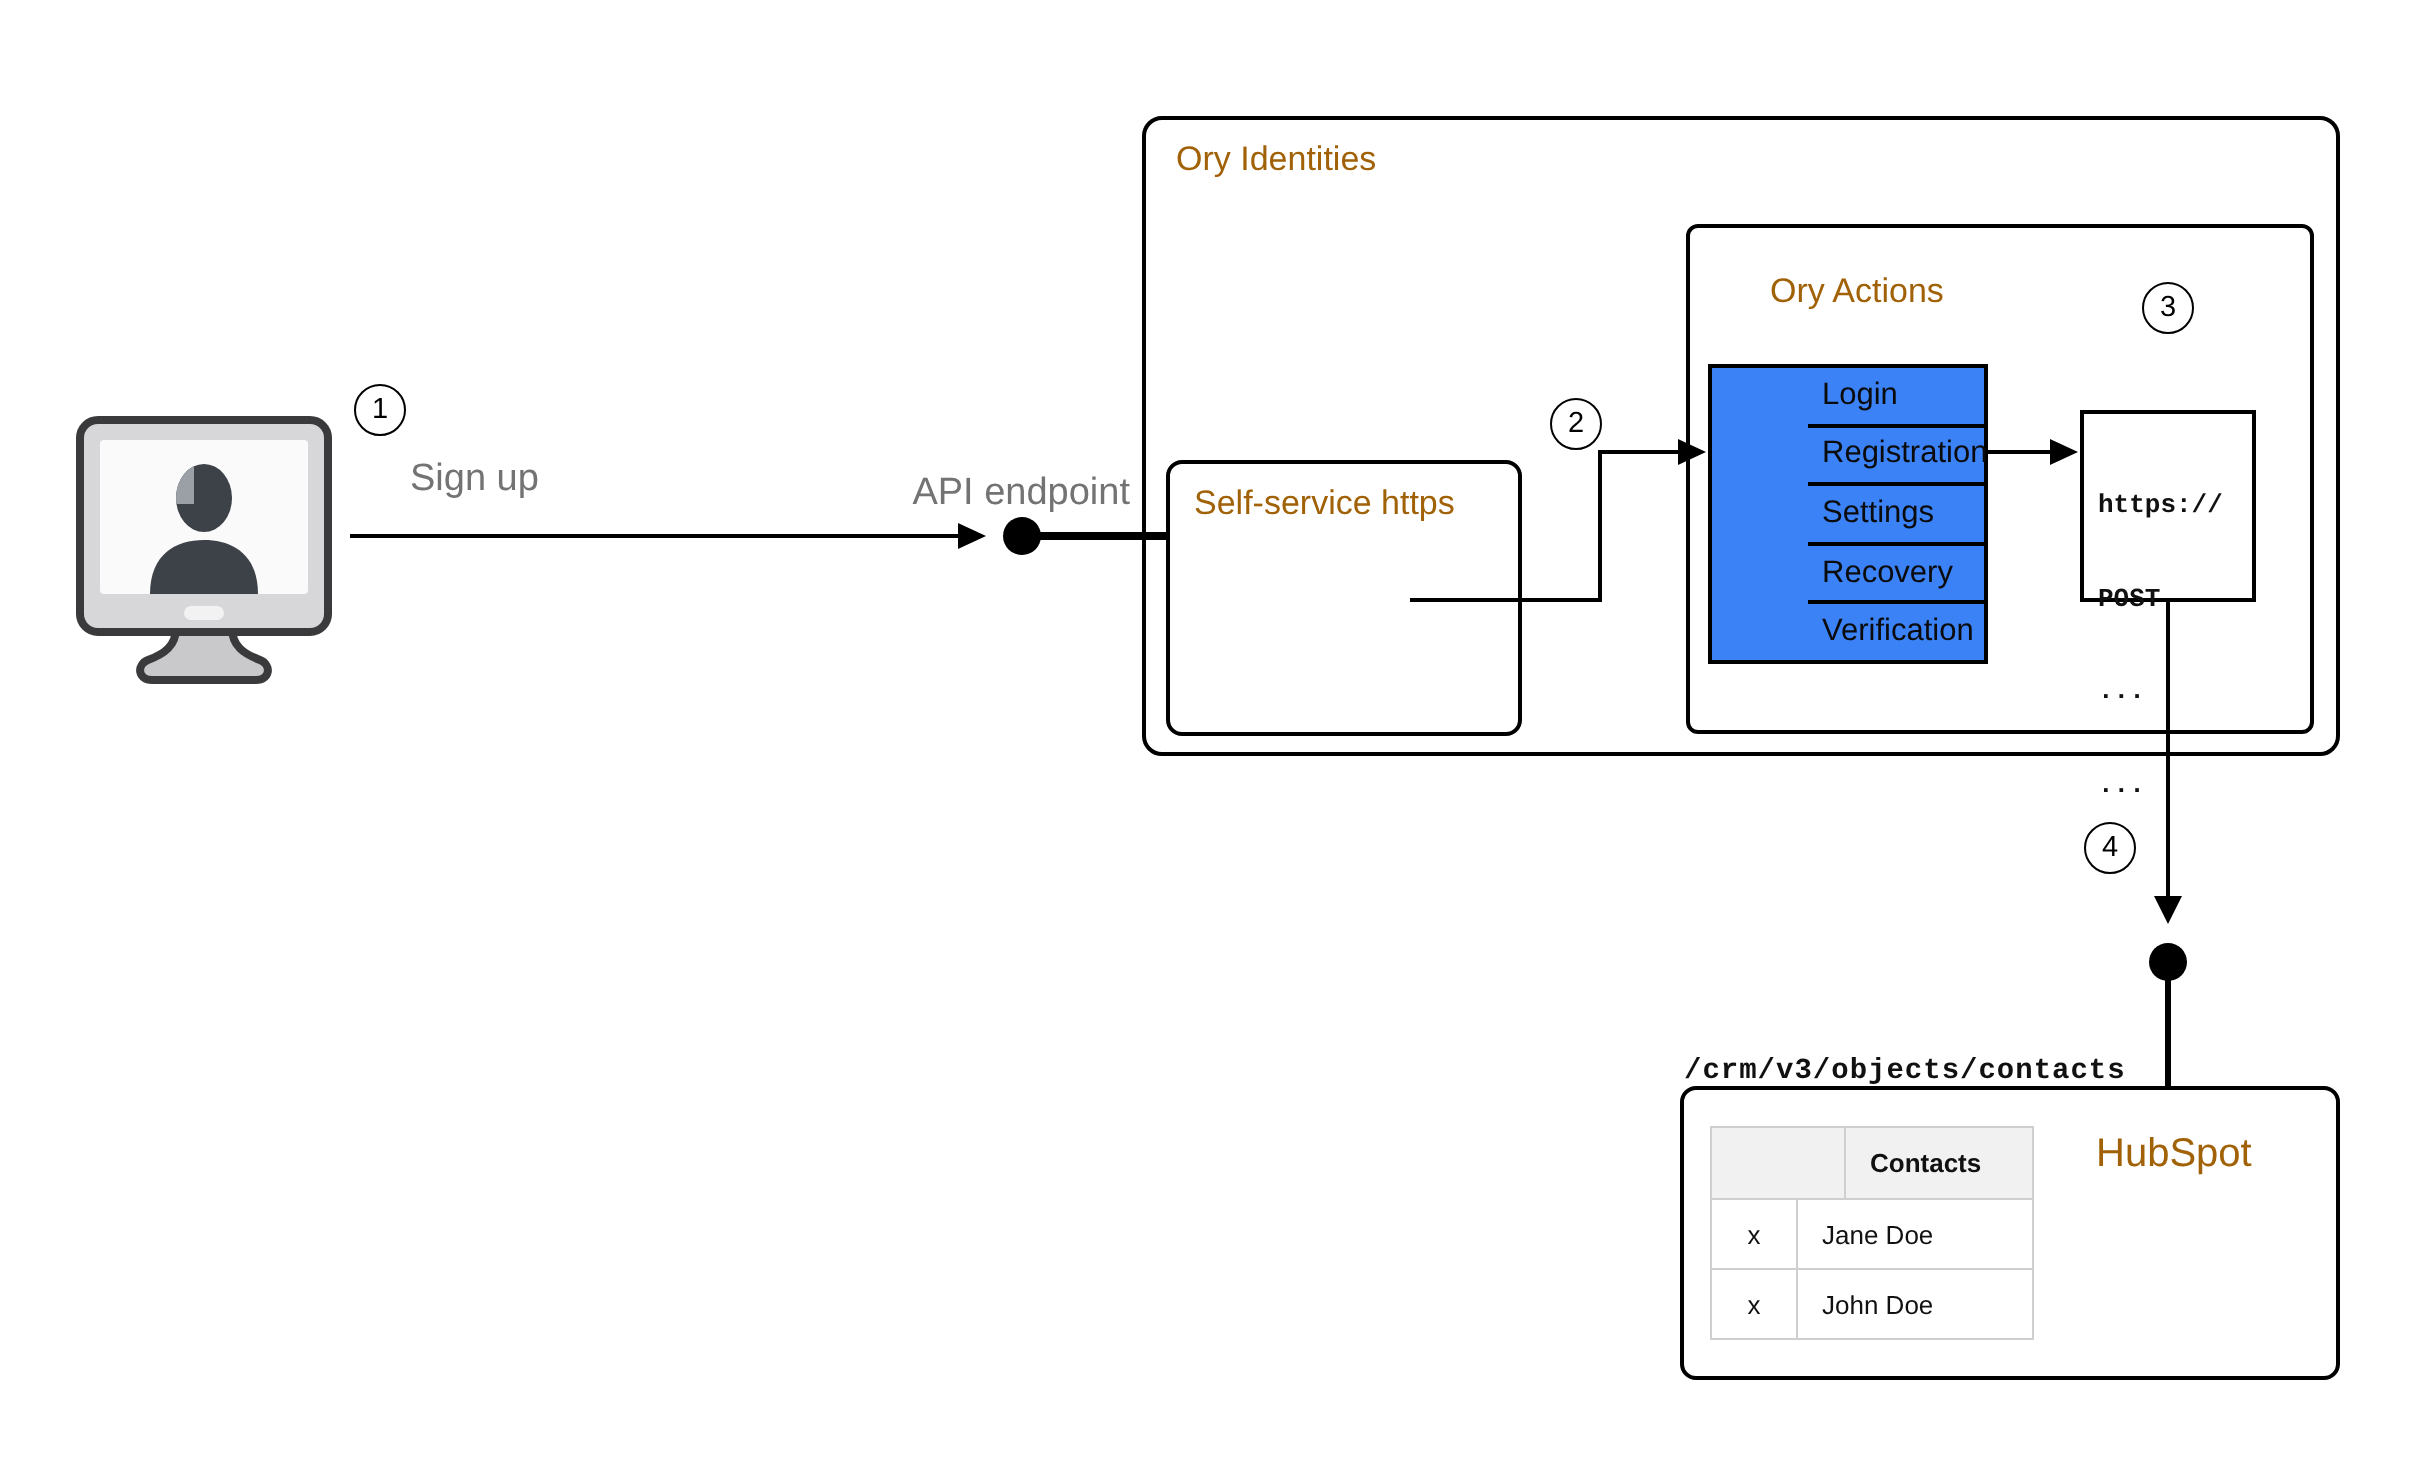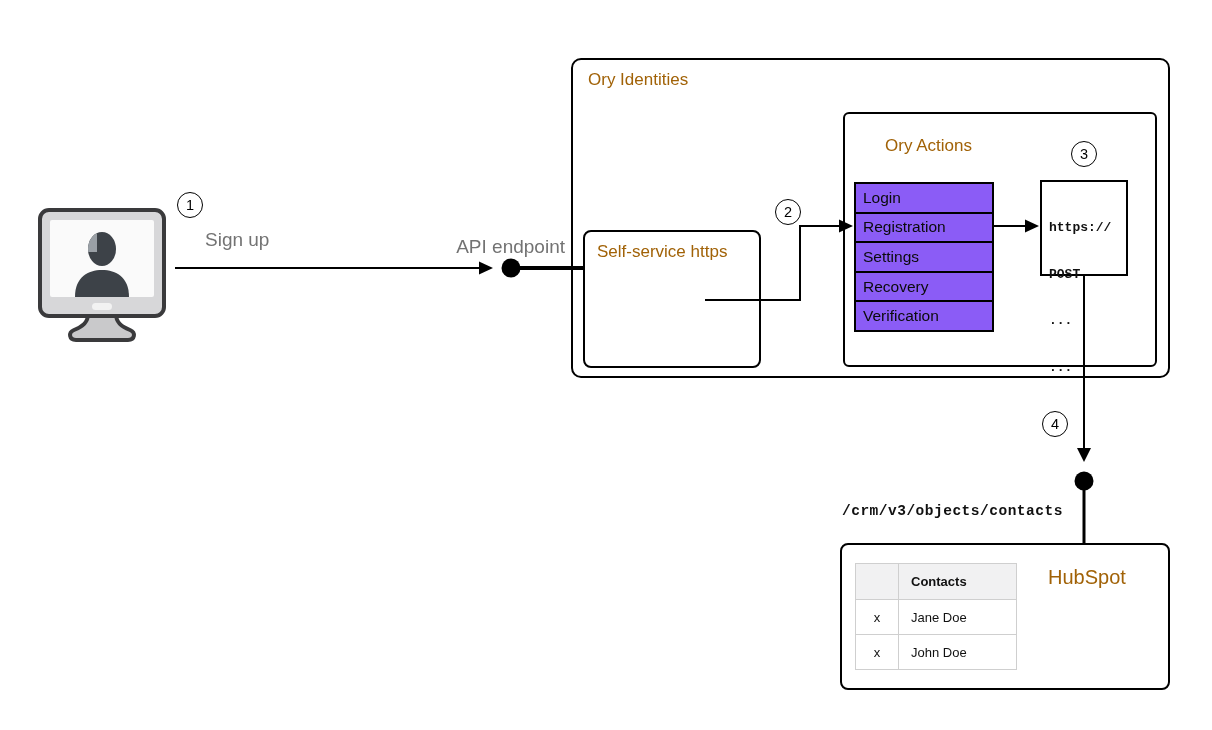--- a/index.html
+++ b/index.html
@@ -12,45 +12,45 @@
   .rounded-lg{border-radius:10px;}
   .rounded-md{border-radius:8px;}
   .rounded-sm{border-radius:6px;}
   .box-title{position:absolute;font-size:17px;color:#a16207;white-space:nowrap;}
   .badge{
     position:absolute;width:26px;height:26px;border:1.6px solid #000;border-radius:50%;
     background:#fff;display:flex;align-items:center;justify-content:center;
     font-size:14.5px;color:#000;box-sizing:border-box;z-index:4;
   }
   .plain-label{position:absolute;font-size:19px;color:#737373;white-space:nowrap;}
-  .mono{font-family:"Liberation Mono","DejaVu Sans Mono",monospace;font-weight:600;color:#111;}
+  .mono{font-family:"Liberation Mono","DejaVu Sans Mono",monospace;font-weight:600;color:#111;margin-top:25px;}
   .flow-table{
     position:absolute;left:854px;top:182px;width:140px;height:150px;
-    border:2px solid #000;background:#8b5cf6;box-sizing:border-box;
-    display:flex;flex-direction:column;z-index:3;
+    border:2px solid #000;background:#3b82f6;box-sizing:border-box;
+    display:flex;flex-direction:column;z-index:3;padding-left:48px;
   }
   .flow-row{
     flex:1;display:flex;align-items:center;padding-left:7px;
     font-size:15.5px;border-bottom:2px solid #000;color:#0b0b0b;
   }
   .flow-row:last-child{border-bottom:none;}
   .code-box{
     position:absolute;left:1040px;top:180px;width:88px;height:96px;
     border:2px solid #000;background:#fff;box-sizing:border-box;
     font-size:13px;line-height:15.5px;padding:7px 0 0 7px;white-space:pre;z-index:3;
   }
   .crm-label{position:absolute;left:842px;top:503px;font-size:14.5px;letter-spacing:0.5px;}
   .contacts-table{
     position:absolute;left:855px;top:563px;width:162px;
     border:1px solid #cfcfcf;background:#fff;box-sizing:border-box;
     font-size:13px;z-index:3;
   }
   .ct-row{display:grid;grid-template-columns:42px 1fr;height:35px;box-sizing:border-box;}
   .ct-row + .ct-row{border-top:1px solid #cfcfcf;}
-  .ct-row.header{background:#f1f1f2;font-weight:bold;}
+  .ct-row.header{background:#f1f1f2;font-weight:bold;gap:24px;}
   .ct-cell{display:flex;align-items:center;box-sizing:border-box;}
   .ct-cell.c1{justify-content:center;}
   .ct-cell.c2{border-left:1px solid #cfcfcf;padding-left:12px;}
   .hubspot-title{position:absolute;left:1048px;top:566px;font-size:20px;color:#a16207;}
 </style>
 </head>
 <body>
 
 <div class="canvas">
 

